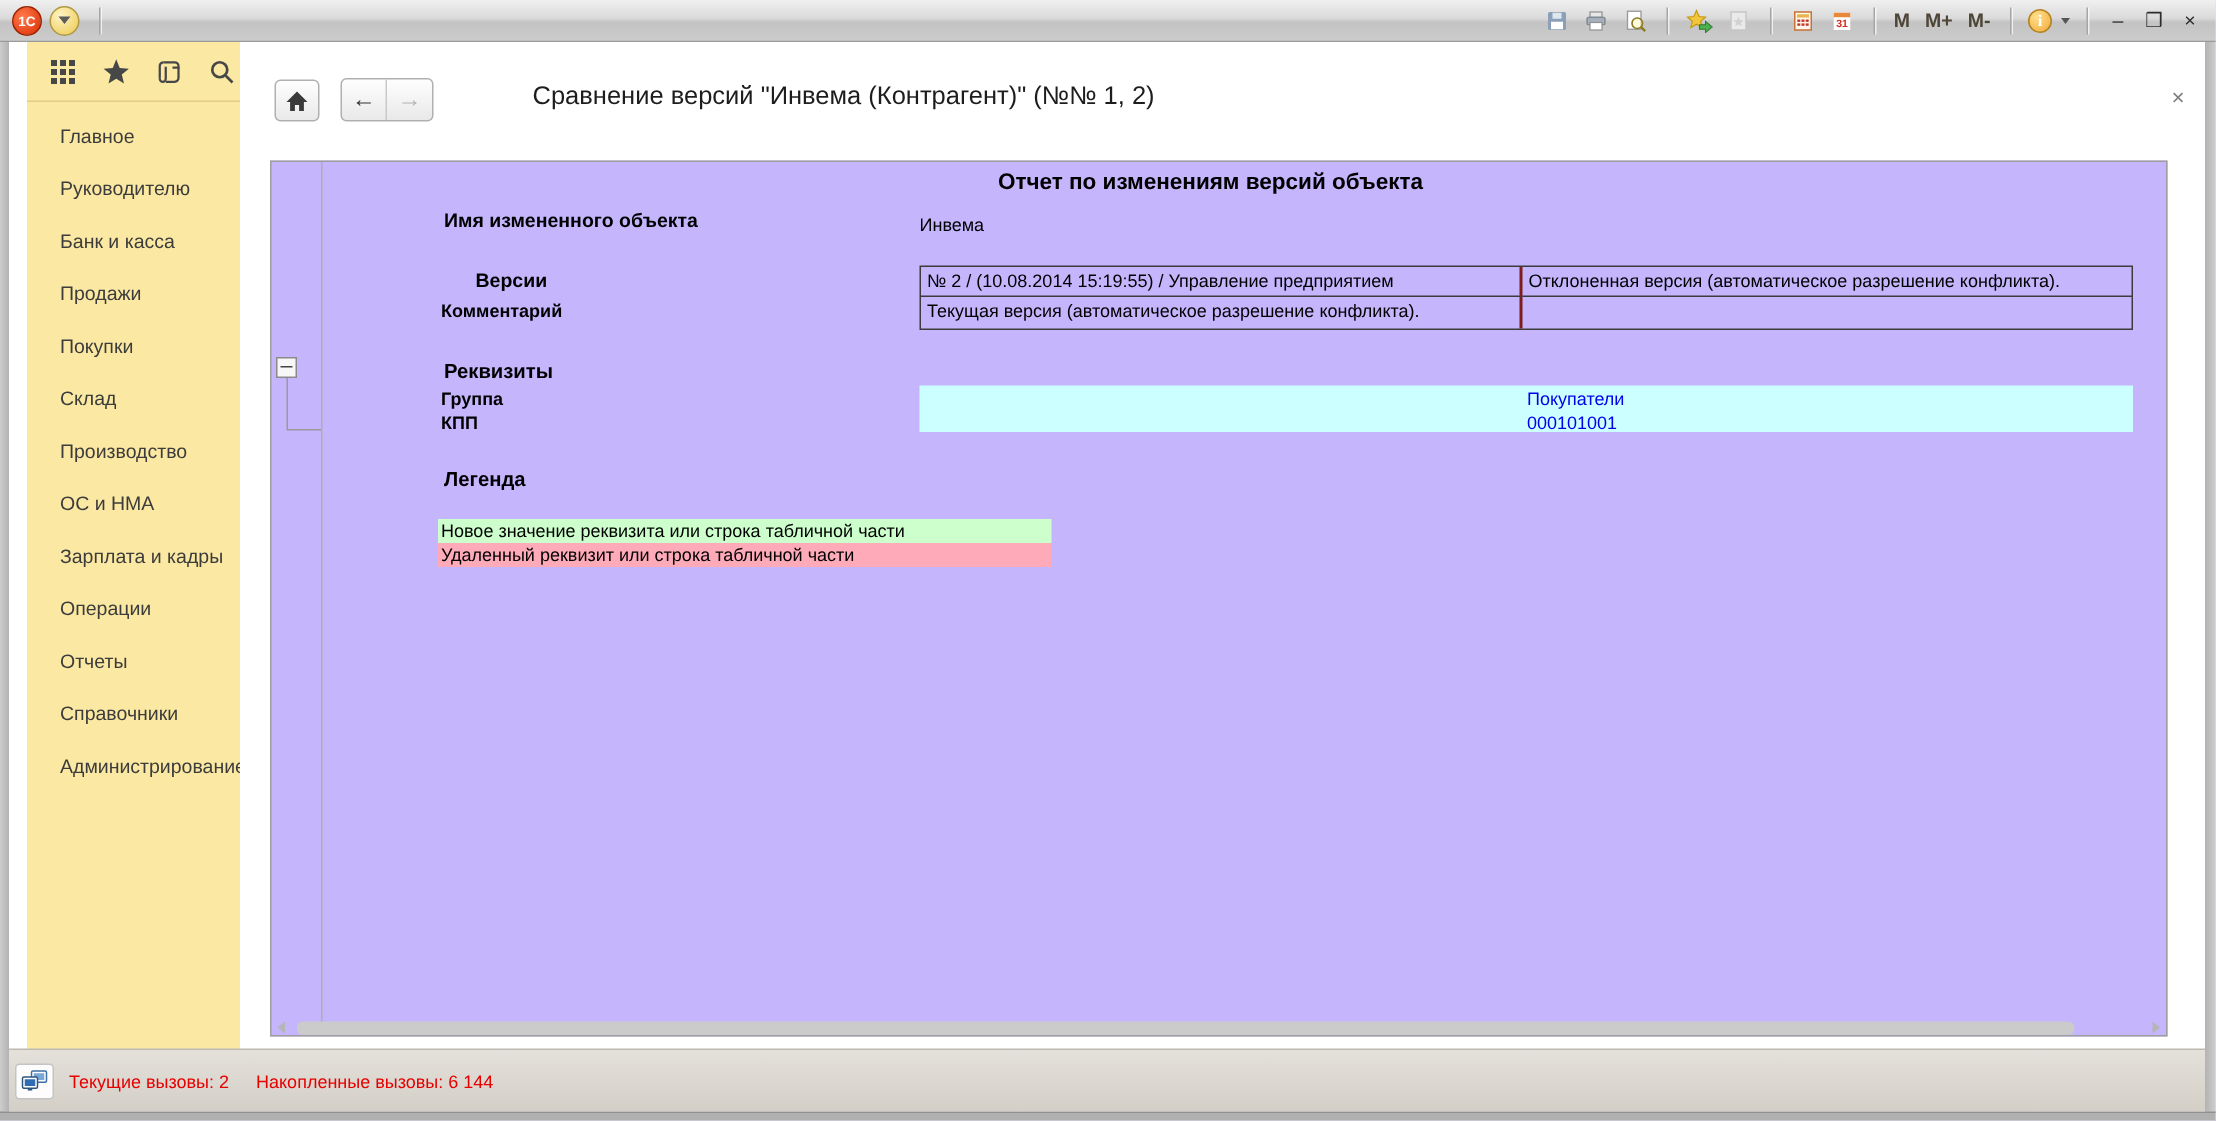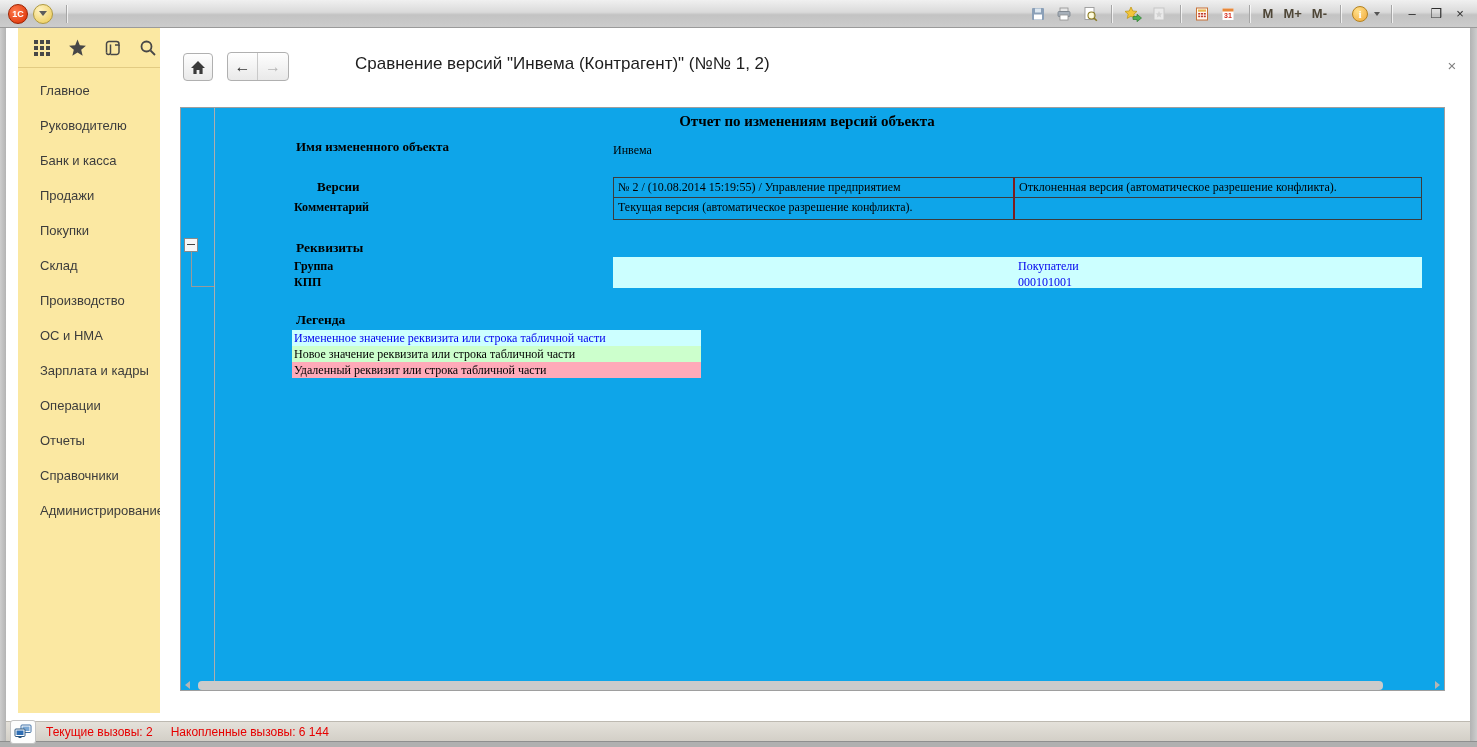--- a/index.html
+++ b/index.html
@@ -45,21 +45,21 @@
   .home-btn { left:23px; top:25px; width:30px; height:28px; }
   .nav-group { left:67px; top:24px; width:62px; height:29px; display:flex; padding:0; }
   .nav-half { width:50%; height:100%; display:flex; align-items:center; justify-content:center; font-size:16px; }
   .nav-back { color:#333; border-right:1px solid #c9c9c9; }
   .nav-fwd { color:#b5b5b5; }
   .content-title { position:absolute; left:195px; top:26px; font-size:17px; color:#1d1d1d; white-space:nowrap; }
   .content-close { position:absolute; left:1283px; top:28px; width:18px; height:18px; color:#808080; font-size:15px;
     display:flex; align-items:center; justify-content:center; }
 
   
-  .report { position:absolute; left:20px; top:79px; width:1265px; height:584px; border:1px solid #9e9e9e; background:#0ea5e9;font-family:Liberation Serif, serif; }
+  .report { position:absolute; left:20px; top:79px; width:1265px; height:584px; border:1px solid #9e9e9e; background:#c4b5fd; }
   .report .vline { position:absolute; left:33px; top:0; bottom:0; width:1px; background:#aeaeae; }
   .abs { position:absolute; white-space:nowrap; }
   .rep-title { left:437px; top:5px; width:378px; text-align:center; font-size:15px; font-weight:bold; color:#000; }
   .lbl-b13 { font-size:13px; font-weight:bold; color:#000; }
   .lbl-b12 { font-size:12px; font-weight:bold; color:#000; }
   .val-12 { font-size:12px; color:#000; }
   .blue { color:#0000ee; }
 
   .ver-table { position:absolute; left:432px; top:69px; width:809px; border:1px solid #3c3c3c; display:grid;
     grid-template-columns:401px 407px; grid-template-rows:20px 21px; font-size:12px; }
@@ -80,21 +80,21 @@
   .bracket-h { position:absolute; left:10px; top:178px; width:23px; height:1px; background:#9a9a9a; }
 
   .hscroll { position:absolute; left:4px; right:4px; top:572px; height:10px; display:flex; align-items:center; }
   .hs-arrow { width:0; height:0; border-top:4px solid transparent; border-bottom:4px solid transparent; }
   .hs-left { border-right:5px solid #b5b5b5; margin-right:4px; }
   .hs-right { border-left:5px solid #b5b5b5; margin-left:4px; }
   .hs-track { flex:1; height:9px; position:relative; }
   .hs-thumb { position:absolute; left:4px; top:0; width:1185px; height:9px; background:#cbcbcb; border-radius:4px; }
 
   
-  .statusbar { position:absolute; left:6px; right:7px; bottom:6px; height:20px;
+  .statusbar { position:absolute; left:6px; right:7px; bottom:6px; height:42px;
     background:linear-gradient(#e4e1da,#d3cfc7); border-top:1px solid #bdb9b1; display:flex; align-items:center; padding:0 4px; }
   .status-icon { width:26px; height:24px; background:#fdfdfd; border:1px solid #c4c4c4; border-radius:3px;
     display:flex; align-items:center; justify-content:center; margin-right:10px; }
   .status-text { font-size:12px; color:#e60000; margin-right:18px; white-space:nowrap; }
 
   svg { display:block; }
 </style>
 </head>
 <body>
 
@@ -269,21 +269,20 @@
 
       <div class="abs lbl-b13" style="left:115px; top:132px; font-size:13.5px;">Реквизиты</div>
       <div class="abs lbl-b12" style="left:113px; top:151px;">Группа</div>
       <div class="abs lbl-b12" style="left:113px; top:167px;">КПП</div>
 
       <div class="req-highlight"></div>
       <div class="abs val-12 blue" style="left:837px; top:151px;">Покупатели</div>
       <div class="abs val-12 blue" style="left:837px; top:167px;">000101001</div>
 
       <div class="abs lbl-b13" style="left:115px; top:204px; font-size:13.5px;">Легенда</div>
-      <div class="legend-row legend-changed" style="top:222px;">Измененное значение реквизита или строка табличной части</div>
       <div class="legend-row legend-deleted" style="top:254px;">Удаленный реквизит или строка табличной части</div>
       <div class="legend-row legend-new" style="top:238px;">Новое значение реквизита или строка табличной части</div>
 
       <div class="hscroll">
         <div class="hs-arrow hs-left"></div>
         <div class="hs-track">
           <div class="hs-thumb"></div>
         </div>
         <div class="hs-arrow hs-right"></div>
       </div>

